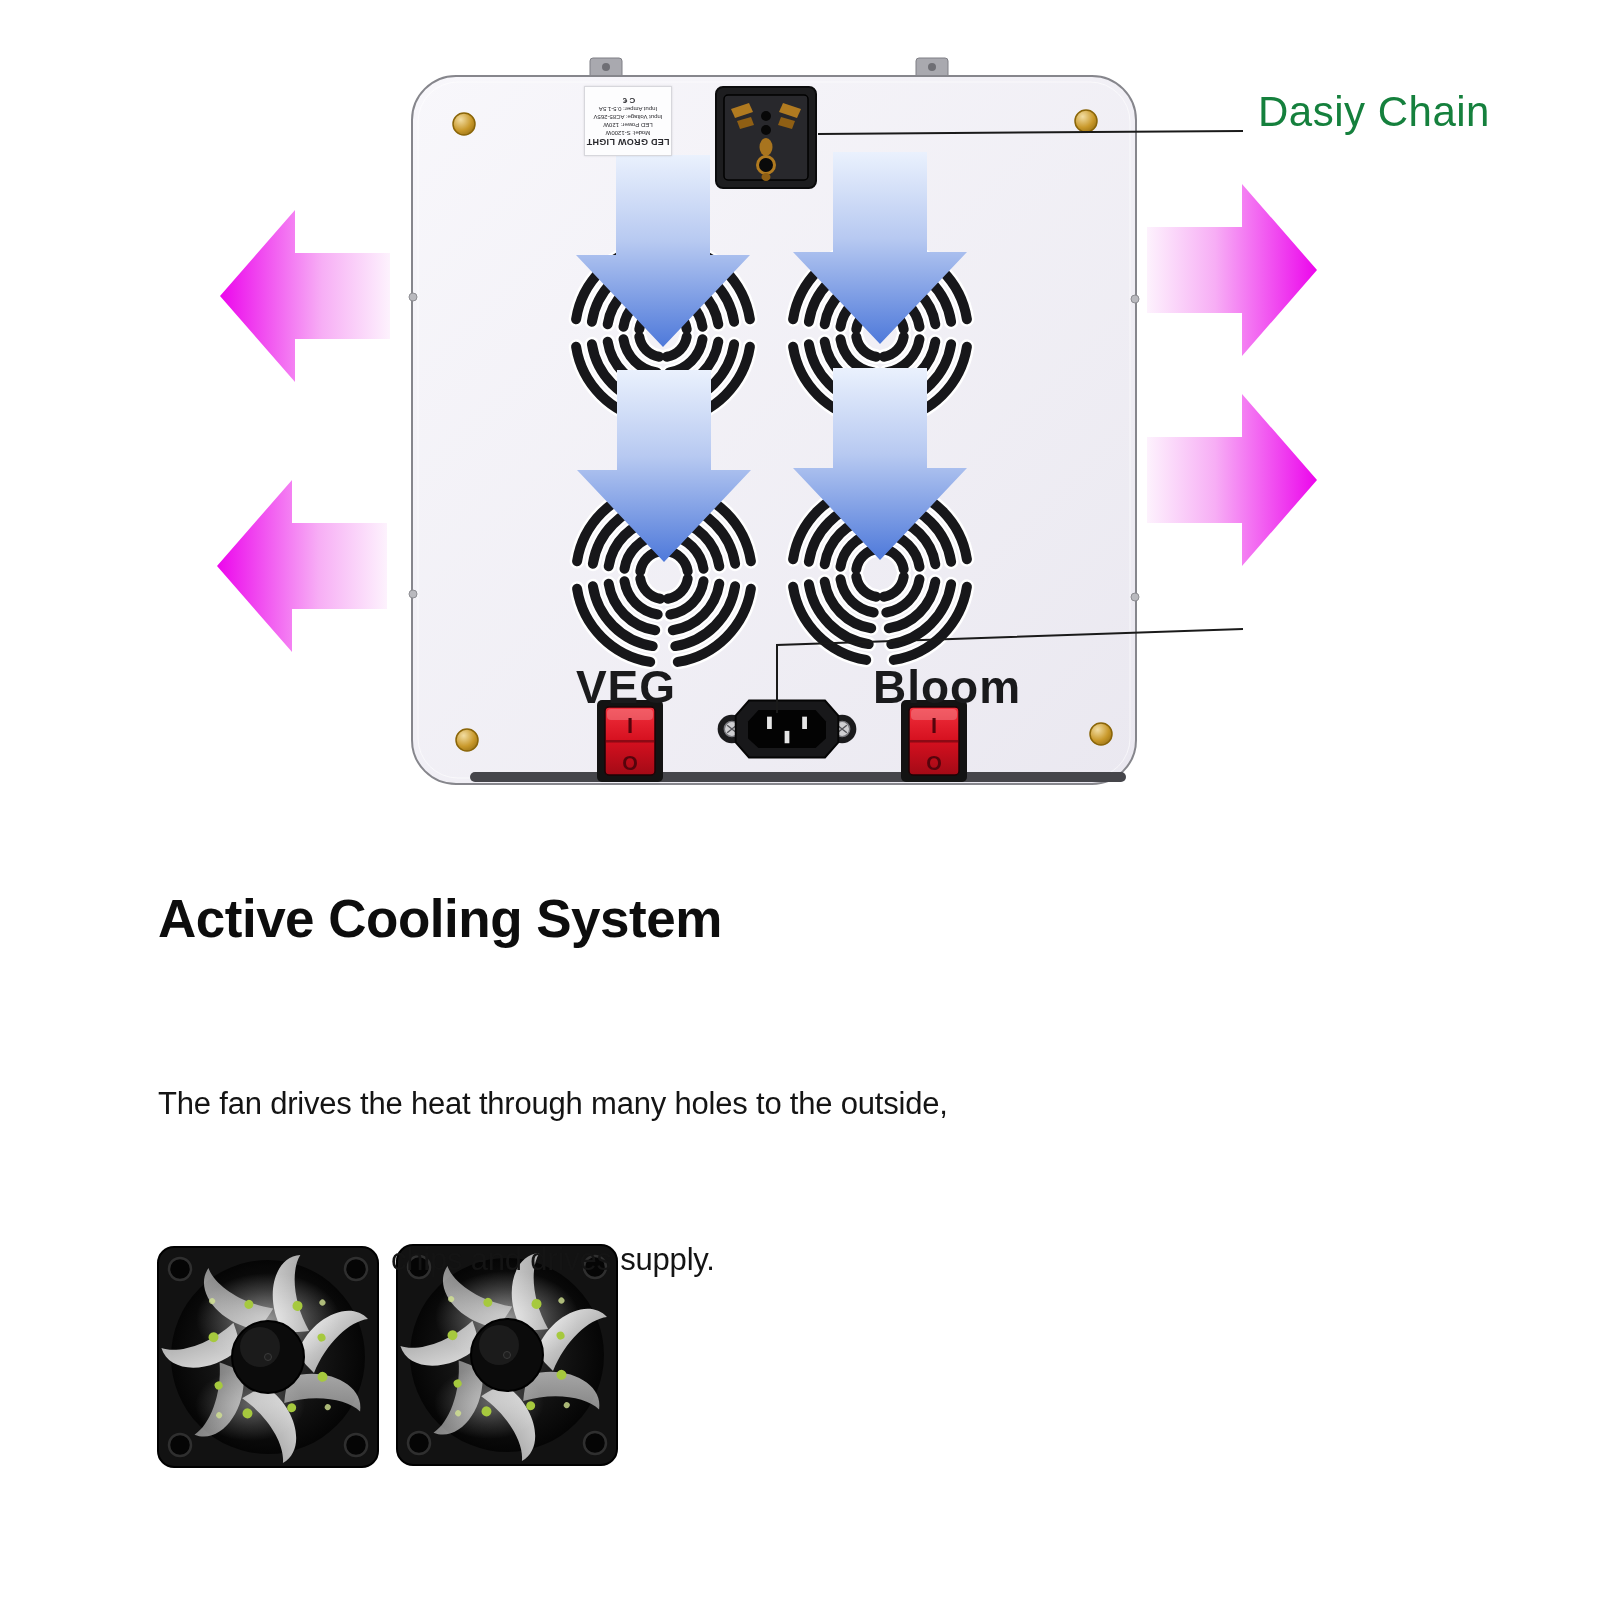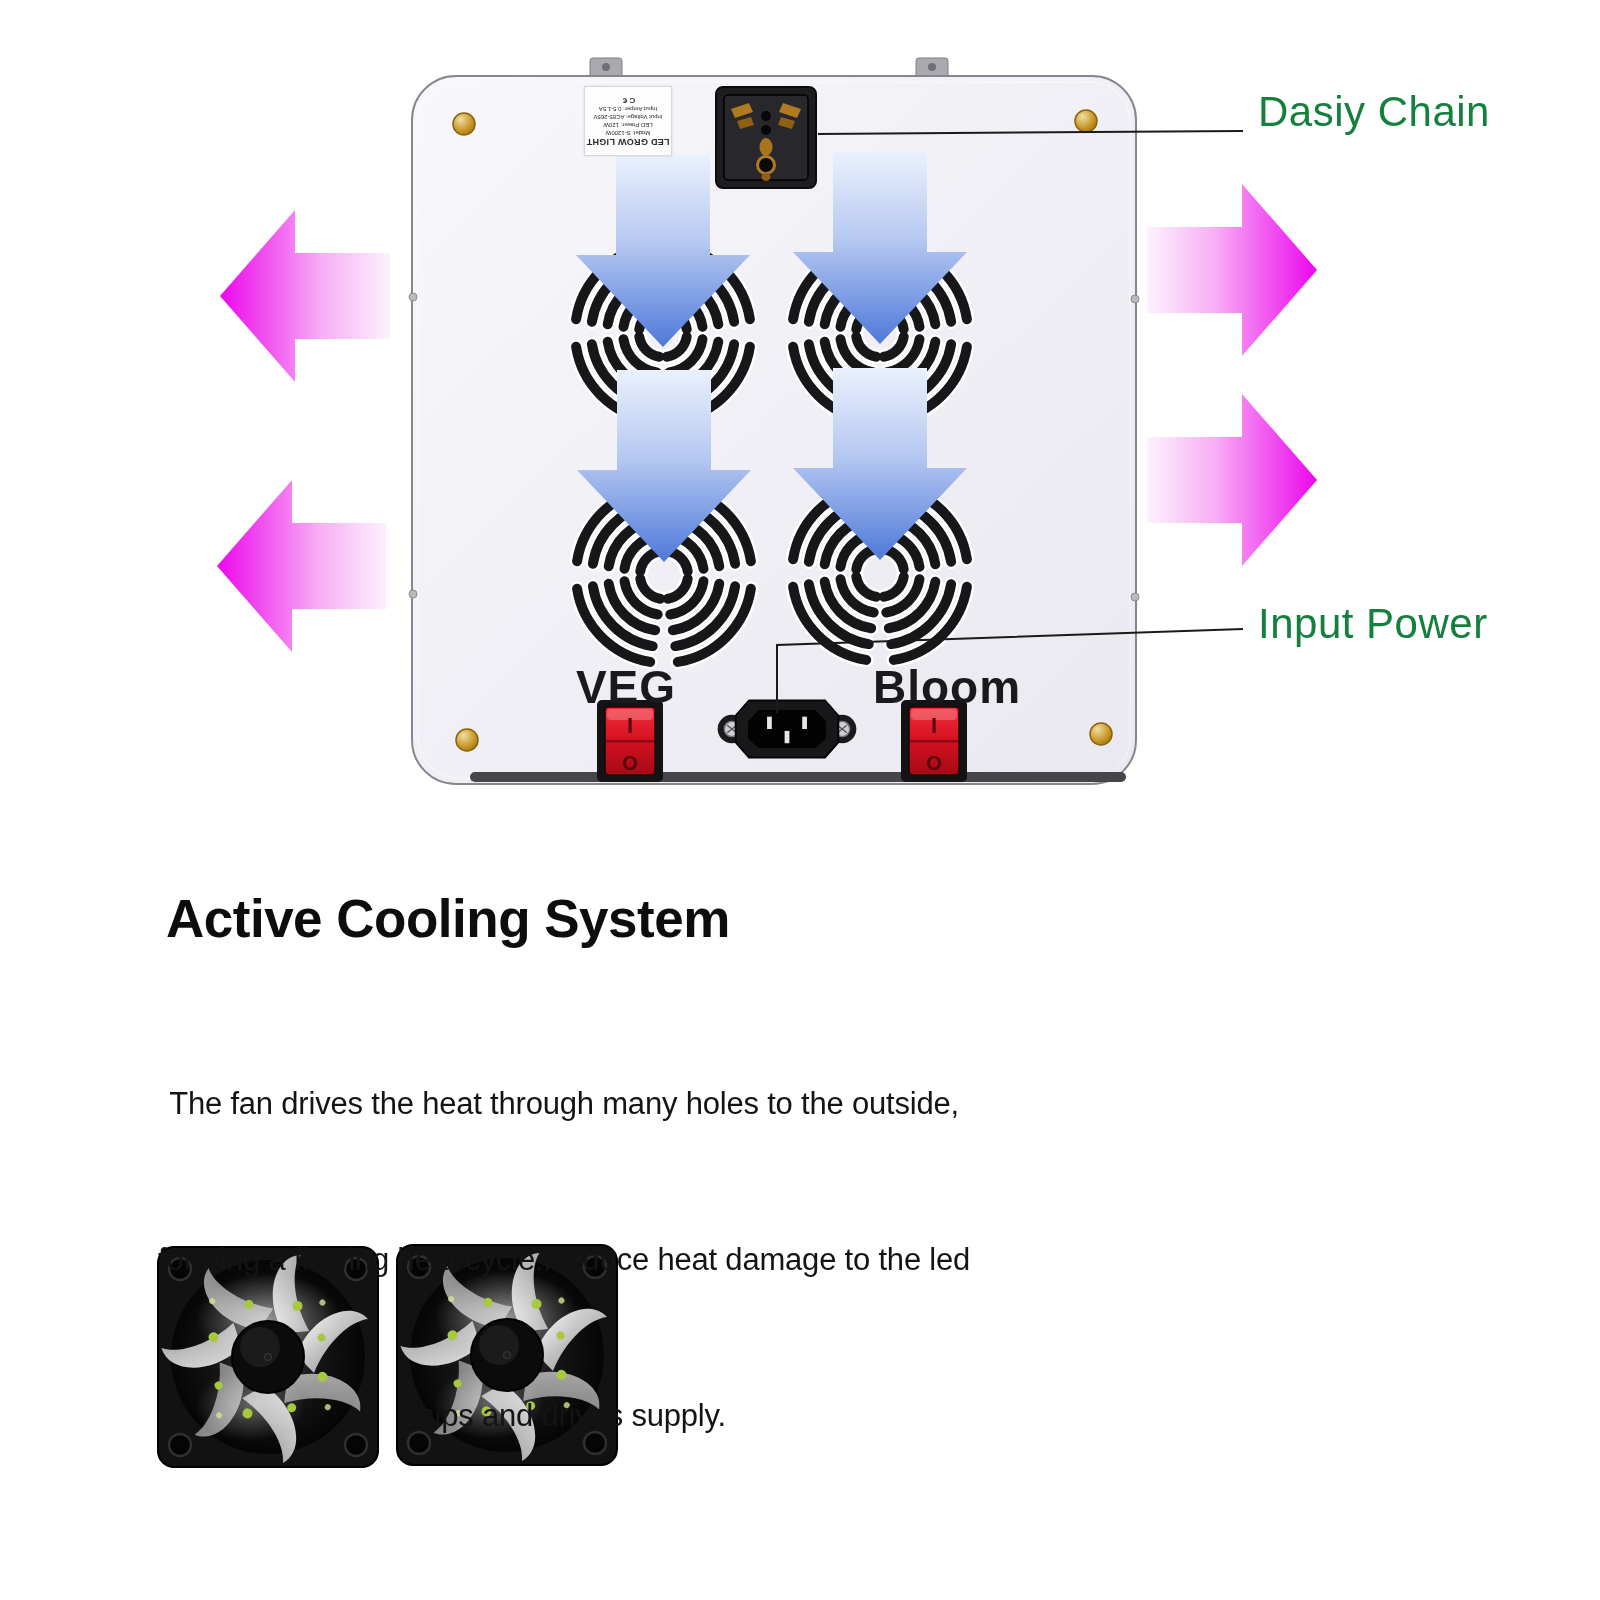--- a/index.html
+++ b/index.html
@@ -235,26 +235,24 @@
       <div class="sticker-line">Input Voltage: AC85-265V</div>
       <div class="sticker-line">Input Amper: 0.5-1.5A</div>
       <div class="sticker-marks">C€</div>
     </div>
   </div>
 
   <div class="txt panel-print" style="left:561px;top:660px;">VEG</div>
   <div class="txt panel-print" style="left:873px;top:660px;">Bloom</div>
 
   <div class="txt callout-label" style="left:1258px;top:88px;">Dasiy Chain</div>
-  <div class="txt callout-label" style="left:1258px;top:600px;">Input Power</div>
-
-  <div class="txt heading" style="left:166px;top:888px;">Active Cooling System</div>
+
+  <div class="txt heading" style="left:158px;top:888px;">Active Cooling System</div>
   <div class="txt para" style="left:158px;top:974px;text-align:center;">
     <div>The fan drives the heat through many holes to the outside,</div>
-    <div>forming a flowing heat cycle.Reduce heat damage to the led</div>
     <div>chips and drives supply.</div>
   </div>
 
   <div class="txt caption" style="left:706px;top:1267px;">
     
   </div>
 
 </div>
 
 </body></html>

